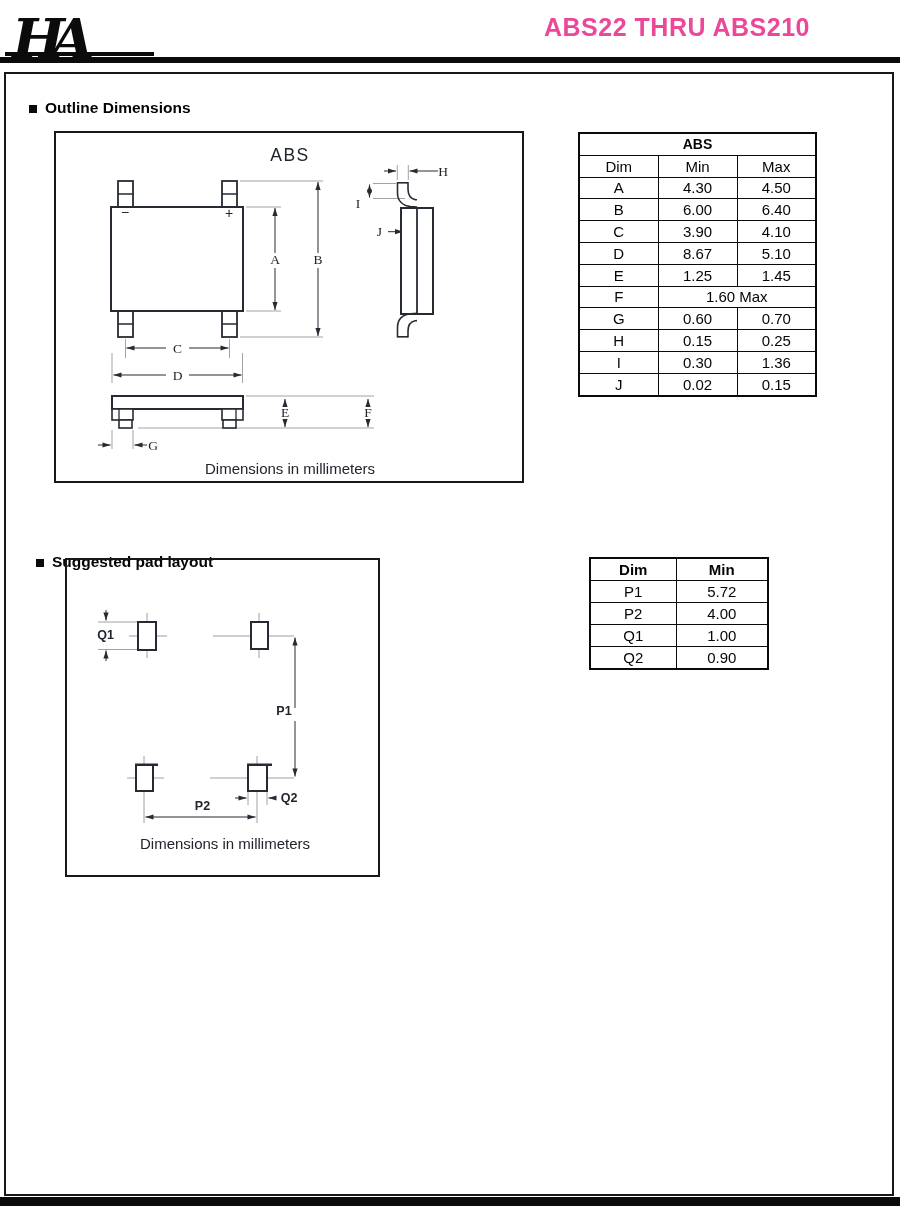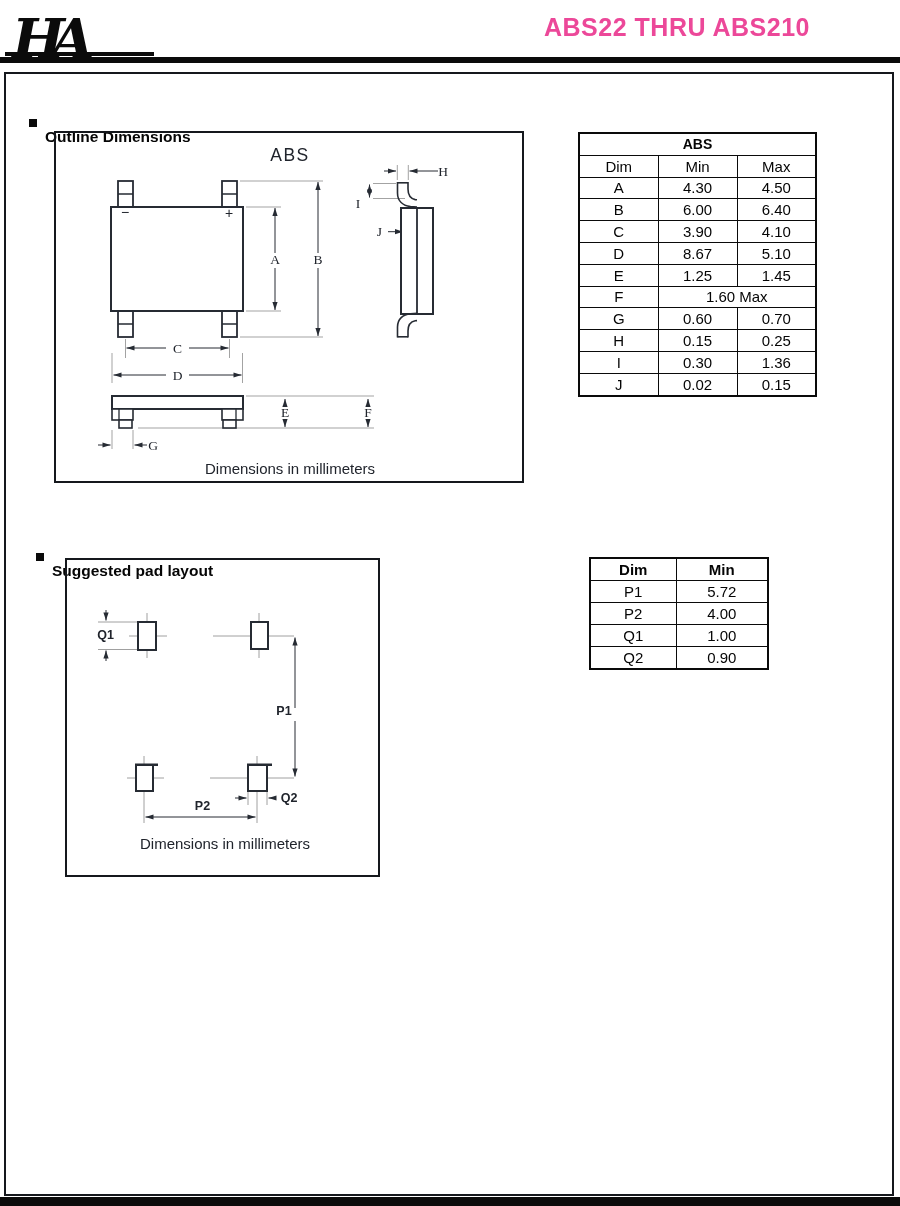--- a/index.html
+++ b/index.html
@@ -22,23 +22,23 @@
   }
   .header-rule{position:absolute;left:0;top:57px;width:900px;height:6px;background:#0b0b0b;}
   .bottom-bar{position:absolute;left:0;top:1197px;width:900px;height:9px;background:#0b0b0b;}
   .content-box{
     position:absolute;left:4px;top:72px;width:890px;height:1124px;
     border:2px solid #15181d;box-sizing:border-box;background:#fff;
   }
   
   .sec-head{position:absolute;display:flex;align-items:center;gap:8px;}
   .sec-head .bullet{width:8px;height:8px;background:#0a0a0a;flex:0 0 auto;margin-top:1px;}
-  .sec-head .txt{font-size:15.5px;font-weight:bold;color:#050505;white-space:nowrap;margin-top:29px;}
+  .sec-head .txt{font-size:15.5px;font-weight:bold;color:#050505;white-space:nowrap;}
   #head-outline{left:29px;top:99px;}
-  #head-pad{left:36px;top:533px;}
+  #head-pad{left:36px;top:553px;}
   
   .drawing{position:absolute;}
   #outline-svg{left:54px;top:131px;}
   #pad-svg{left:65px;top:558px;}
   svg text{fill:#20242c;}
   .dimletter{font-family:"Liberation Serif", serif;font-size:13.5px;}
   .sanslab{font-family:"Liberation Sans", sans-serif;}
   
   table.spec{
     position:absolute;border-collapse:collapse;table-layout:fixed;

